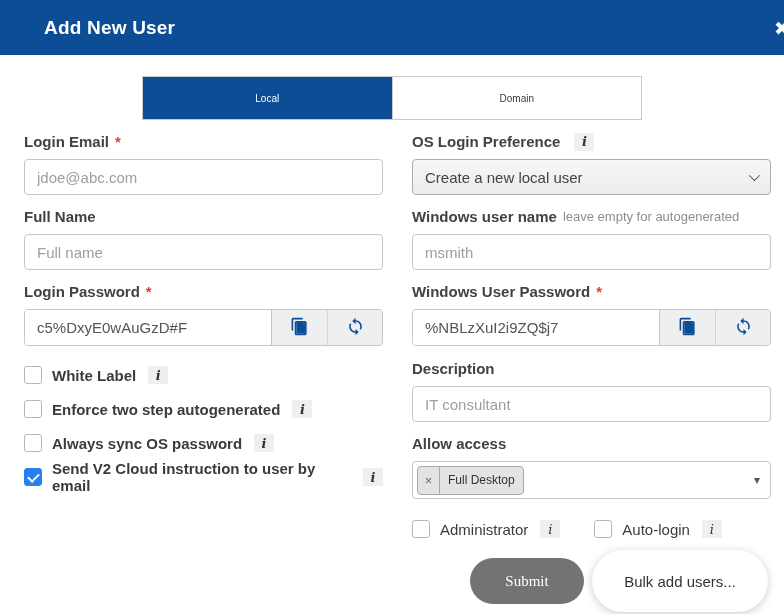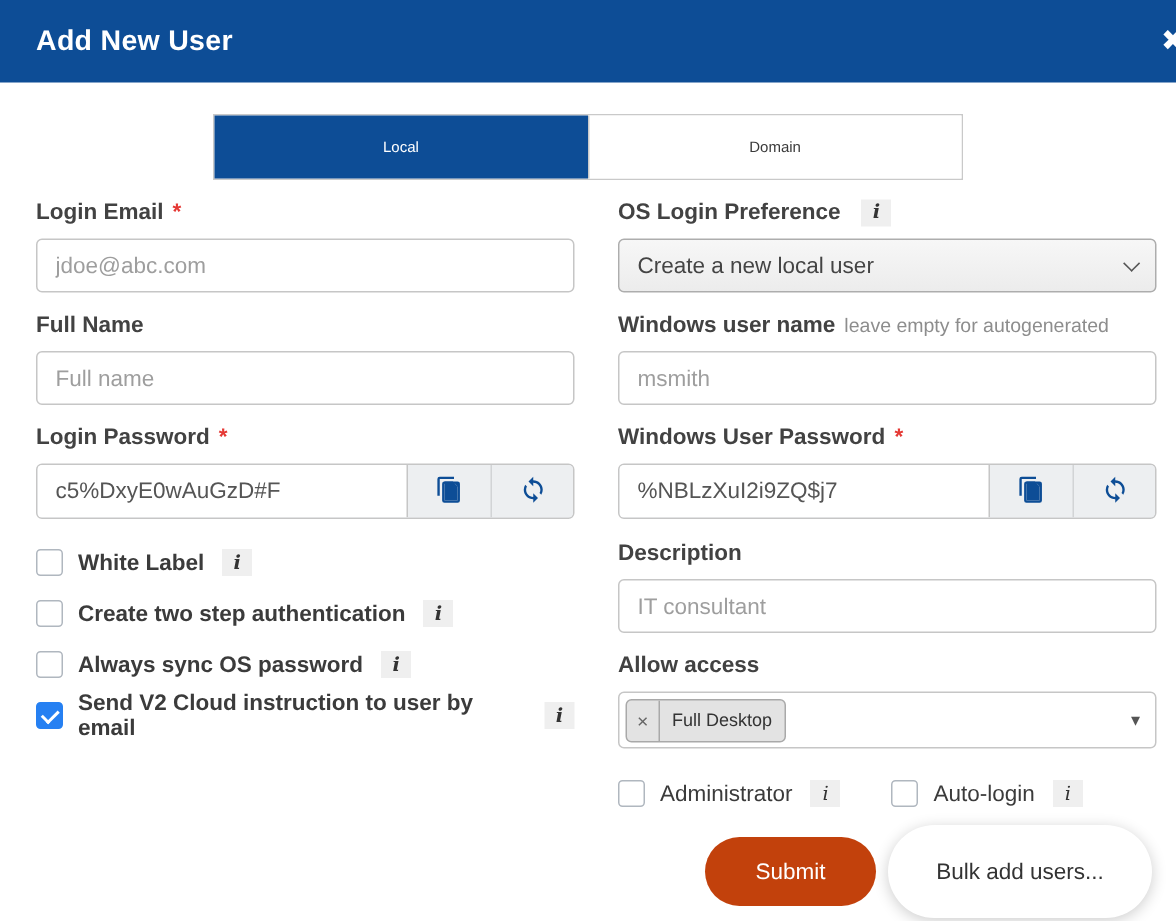--- a/index.html
+++ b/index.html
@@ -8,21 +8,21 @@
     font-family:"Liberation Sans","DejaVu Sans",sans-serif;
     background:#fff; color:#3c3c3c; overflow:hidden;
   }
   .modal { position:relative; width:784px; height:614px; background:#fff; overflow:hidden; }
 
   
   .modal-header {
     position:relative; height:55px; background:#0d4d96;
     display:flex; align-items:center; padding:0 24px;
   }
-  .modal-title { color:#fff; font-size:19px; font-weight:700; letter-spacing:.2px; }
+  .modal-title { color:#fff; font-size:19px; font-weight:700; letter-spacing:.2px;margin-left:20px; }
   .close-x {
     position:absolute; right:-6px; top:50%; transform:translateY(-50%);
     color:#fff; font-size:19px; font-weight:700; cursor:pointer; line-height:1;
   }
 
   
   .tab-group {
     width:500px; height:44px; margin:21px auto 0;
     display:flex; border:1px solid #c9c9c9; background:#fff;
   }
@@ -121,21 +121,21 @@
   .cb-inline-row { display:flex; align-items:center; gap:34px; margin-top:20px; }
   .cb-inline-row .cb-row { margin-bottom:0; }
 
   
   .footer {
     position:absolute; right:16px; bottom:2px;
     display:flex; align-items:center; gap:8px;
   }
   .btn-submit {
     width:114px; height:46px; border:none; border-radius:23px;
-    background:#c2410c; color:#fff; font-size:15px; font-family:Liberation Sans, sans-serif; cursor:pointer;
+    background:#737373; color:#fff; font-size:15px; font-family:Liberation Serif, serif; cursor:pointer;
   }
   .btn-bulk {
     width:176px; height:62px; border:none; border-radius:31px;
     background:#fff; color:#333; font-size:15px; font-family:inherit; cursor:pointer;
     box-shadow:0 2px 10px rgba(0,0,0,0.2);
   }
 </style>
 </head>
 <body>
 
@@ -190,21 +190,21 @@
       </div>
 
       <div class="cb-list">
         <label class="cb-row">
           <span class="cb"></span>
           <span class="cb-label">White Label</span>
           <span class="info-badge">i</span>
         </label>
         <label class="cb-row">
           <span class="cb"></span>
-          <span class="cb-label">Create two step authentication</span>
+          <span class="cb-label">Enforce two step autogenerated</span>
           <span class="info-badge">i</span>
         </label>
         <label class="cb-row">
           <span class="cb"></span>
           <span class="cb-label">Always sync OS password</span>
           <span class="info-badge">i</span>
         </label>
         <label class="cb-row">
           <span class="cb checked"></span>
           <span class="cb-label">Send V2 Cloud instruction to user by email</span>

